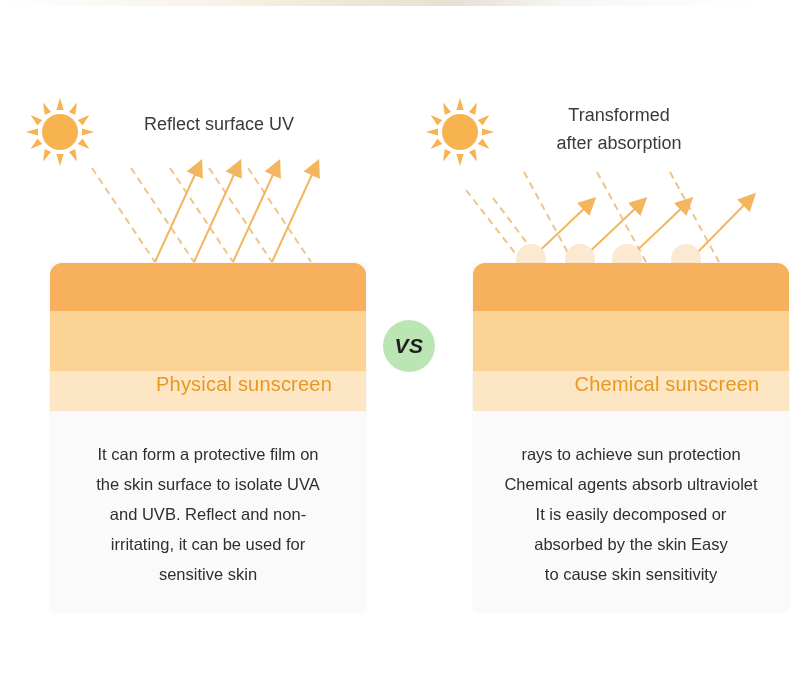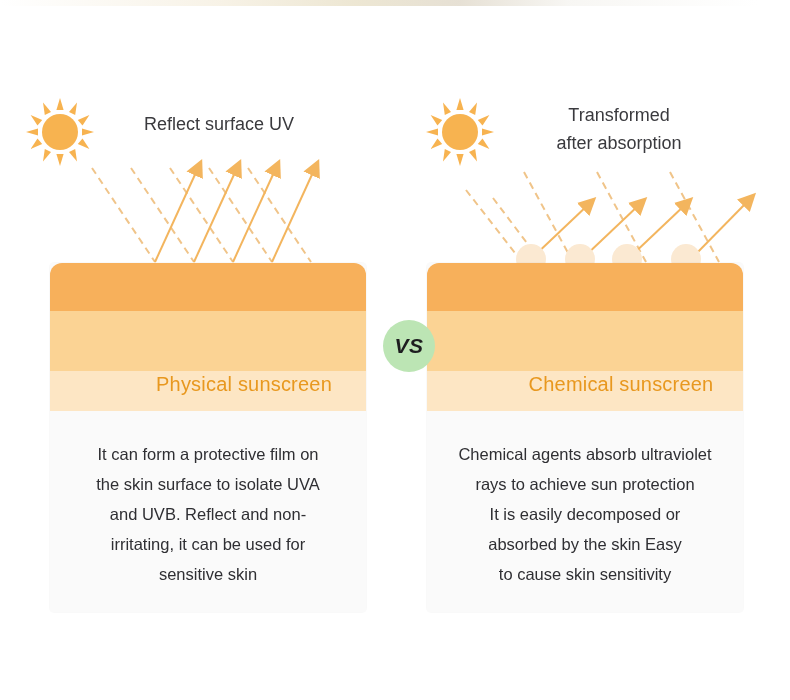--- a/index.html
+++ b/index.html
@@ -39,21 +39,21 @@
   .card {
     position: absolute;
     top: 263px;
     width: 316px;
     height: 349px;
     background: #fafafa;
     border-radius: 4px;
     box-shadow: 0 0 0 1px rgba(0,0,0,0.025);
   }
   .card.left  { left: 50px; }
-  .card.right { left: 427px; }
+  .card.right { left: 473px; }
 
   
   .skin {
     position: absolute;
     top: 0; left: 0;
     width: 316px;
     height: 148px;
     border-radius: 12px 12px 0 0;
     overflow: hidden;
   }
@@ -257,22 +257,22 @@
   </svg>
 
   <div class="card right">
     <div class="skin">
       <div class="layer layer-epidermis"></div>
       <div class="layer layer-dermis"></div>
       <div class="layer layer-sub"></div>
       <div class="skin-label">Chemical sunscreen</div>
     </div>
     <div class="card-text">
+      <span class="ln">rays to achieve sun protection</span>
       <span class="ln">Chemical agents absorb ultraviolet</span>
-      <span class="ln">rays to achieve sun protection</span>
       <span class="ln">It is easily decomposed or</span>
       <span class="ln">absorbed by the skin Easy</span>
       <span class="ln">to cause skin sensitivity</span>
     </div>
   </div>
 
   <div class="vs-badge">
     <span>VS</span>
   </div>
 

